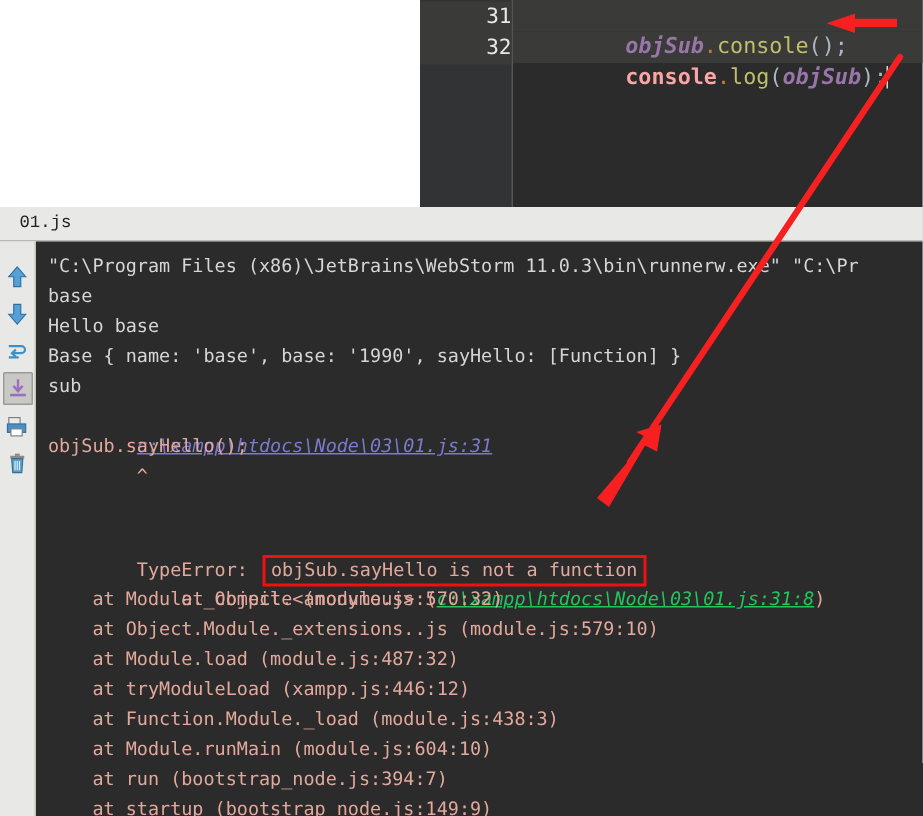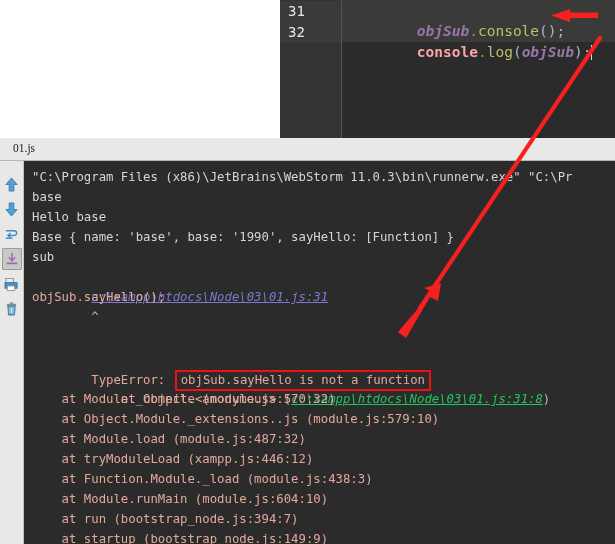--- a/index.html
+++ b/index.html
@@ -29,21 +29,21 @@
     width: 335px; height: 138px;
     background: #2b2b2b;
     display: flex;
   }
   #editor-gutter {
     width: 62px;
     background: #313335;
     color: #ffffff;
     font-family: "DejaVu Sans Mono", monospace;
     font-size: 14px;
-    text-align: left;
+    text-align: right;
     padding-top: 1px;
     box-sizing: border-box;
     border-right: 1px solid #555555;
     position: relative;
   }
   .gutter-num {
     height: 21px;
     line-height: 21px;
     padding-left: 8px;
     color: #e8e8e8;
@@ -87,21 +87,21 @@
     height: 22px;
     background: #e8e8e6;
     border-bottom: 1px solid #b8b8b4;
     position: relative;
   }
   #tab-01js {
     position: absolute;
     left: 7px; top: 3px;
     font-size: 11.5px;
     color: #202020;
-    font-family: Liberation Serif, serif;
+    font-family: Liberation Mono, monospace;
     padding: 1px 6px;
   }
 
   #console-body {
     position: absolute;
     left: 0; top: 23px;
     width: 615px; height: 383px;
     display: flex;
   }
 

